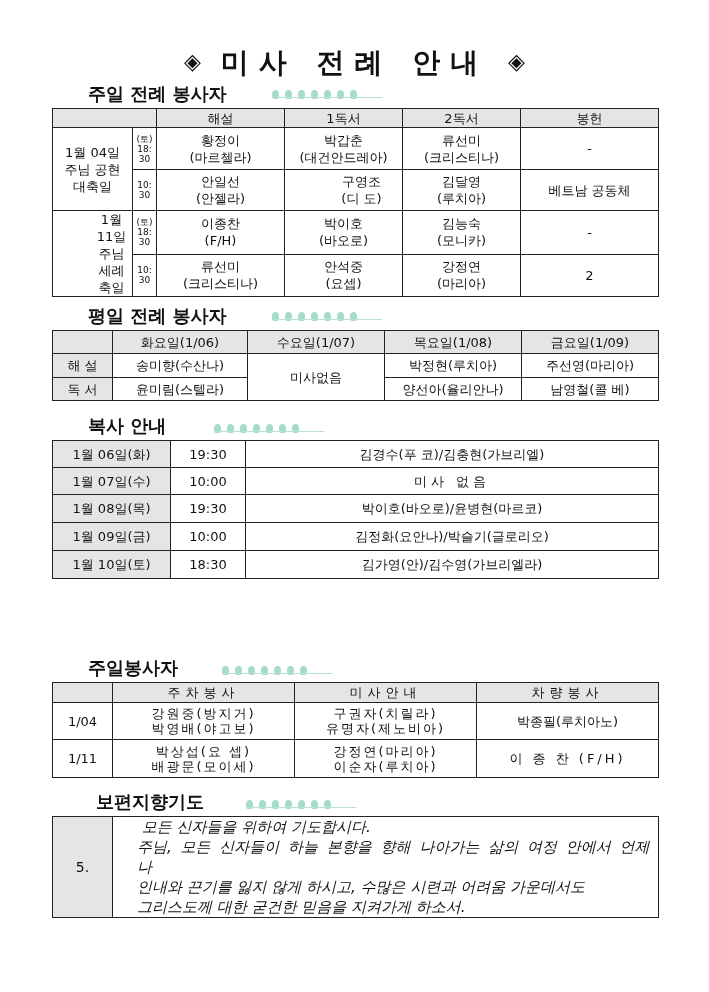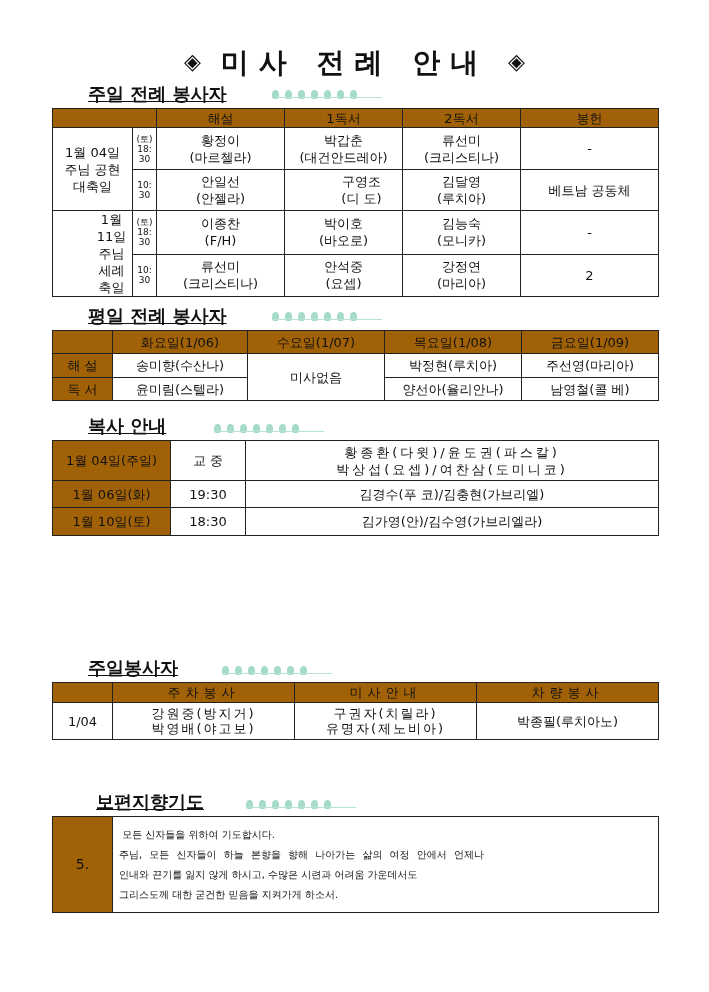--- a/index.html
+++ b/index.html
@@ -1,25 +1,25 @@
 <!DOCTYPE html>
 <html><head>
 <meta charset="utf-8">
 <style>
   html, body { margin:0; padding:0; background:#ffffff; }
   body { width:709px; height:992px; position:relative; font-family:"DejaVu Sans", sans-serif; color:#111; overflow:hidden; }
   .title { position:absolute; top:44px; left:0; width:709px; text-align:center; font-size:28px; font-weight:bold; letter-spacing:10px; }
   .title .diamond { display:inline-block; font-size:22px; letter-spacing:0; vertical-align:3px; }
-  .sec-head { position:absolute; left:88px; font-size:18px; font-weight:bold;text-decoration:underline; }
+  .sec-head { position:absolute; left:88px; font-size:18px; font-weight:bold; }
   .ornament { position:absolute; width:120px; height:14px; }
   .ornament span { display:inline-block; width:7px; height:9px; border-radius:50% 50% 40% 40%; background:#8fd3b9; margin-right:6px; opacity:.8; }
   .ornament::after { content:""; position:absolute; left:0; bottom:0; width:110px; height:1px; background:#b5e3cf; }
   table { position:absolute; border-collapse:collapse; font-size:13px; }
   td, th { border:1px solid #222; text-align:center; vertical-align:middle; padding:0; font-weight:normal; line-height:17px; }
-  .hdr { background:#a16207; }
+  .hdr { background:#e5e5e5; }
   .tiny { font-size:9px; line-height:10px; }
   .left { text-align:left; padding-left:14px; }
 </style>
 </head>
 <body>
 
 <div class="title">
   <span class="diamond">◈</span>
   <span>미사 전례 안내</span>
   <span class="diamond">◈</span>
@@ -138,30 +138,39 @@
 <div class="sec-head" style="top:414px;">복사 안내</div>
 <div class="ornament" style="left:214px;top:418px;"><span></span><span></span><span></span><span></span><span></span><span></span><span></span></div>
 
 <table style="left:52px;top:440px;width:607px;">
   <colgroup>
       <col style="width:118px">
       <col style="width:75px">
       <col>
     </colgroup>
   <tbody>
-      <tr style="height:40px;">
-    <td class="hdr">1월 04일(주일)</td>
-    <td>교 중</td>
-    <td style="white-space:pre-line;letter-spacing:3px;">황종환(다윗)/윤도권(파스칼)
-박상섭(요셉)/여찬삼(도미니코)</td>
-  </tr>
   <tr style="height:27px;">
     <td class="hdr">1월 06일(화)</td>
     <td>19:30</td>
     <td>김경수(푸 코)/김충현(가브리엘)</td>
+  </tr>
+  <tr style="height:27px;">
+    <td class="hdr">1월 07일(수)</td>
+    <td>10:00</td>
+    <td style="letter-spacing:4px;">미사 없음</td>
+  </tr>
+  <tr style="height:28px;">
+    <td class="hdr">1월 08일(목)</td>
+    <td>19:30</td>
+    <td>박이호(바오로)/윤병현(마르코)</td>
+  </tr>
+  <tr style="height:28px;">
+    <td class="hdr">1월 09일(금)</td>
+    <td>10:00</td>
+    <td>김정화(요안나)/박슬기(글로리오)</td>
   </tr>
   <tr style="height:28px;">
     <td class="hdr">1월 10일(토)</td>
     <td>18:30</td>
     <td>김가영(안)/김수영(가브리엘라)</td>
   </tr>
 </tbody>
   </table>
 
 <div class="sec-head" style="top:656px;">주일봉사자</div>
@@ -182,35 +191,43 @@
     <th style="letter-spacing:5px;margin-left:45px;">차량봉사</th>
   </tr>
   <tr style="height:37px;padding-left:36px;">
     <td>1/04</td>
     <td style="white-space:pre-line;line-height:15px;letter-spacing:2px;">강원중(방지거)
 박영배(야고보)</td>
     <td style="white-space:pre-line;line-height:15px;letter-spacing:2px;">구권자(치릴라)
 유명자(제노비아)</td>
     <td>박종필(루치아노)</td>
   </tr>
+  <tr style="height:38px;">
+    <td>1/11</td>
+    <td style="white-space:pre-line;line-height:15px;letter-spacing:2px;">박상섭(요 셉)
+배광문(모이세)</td>
+    <td style="white-space:pre-line;line-height:15px;letter-spacing:2px;">강정연(마리아)
+이순자(루치아)</td>
+    <td style="letter-spacing:3px;">이 종 찬 (F/H)</td>
+  </tr>
 </tbody>
   </table>
 
 <div class="sec-head" style="top:790px;left:96px;">보편지향기도</div>
 <div class="ornament" style="left:246px;top:794px;"><span></span><span></span><span></span><span></span><span></span><span></span><span></span></div>
 
 <table style="left:52px;top:816px;width:607px;">
   <colgroup>
       <col style="width:60px">
       <col>
     </colgroup>
   <tbody>
       <tr style="height:96px;">
     <td class="hdr" style="font-size:14px;">5.</td>
-    <td class="left" style="line-height:20px;font-size:10px;padding-left:6px;">
+    <td class="left" style="line-height:20px;font-size:15px;padding-left:24px;font-style:italic;">
       <div style="white-space:pre;"> 모든 신자들을 위하여 기도합시다.</div>
       <div style="word-spacing:4px;">주님, 모든 신자들이 하늘 본향을 향해 나아가는 삶의 여정 안에서 언제나</div>
       <div>인내와 끈기를 잃지 않게 하시고, 수많은 시련과 어려움 가운데서도</div>
       <div>그리스도께 대한 굳건한 믿음을 지켜가게 하소서.</div>
     </td>
   </tr>
 </tbody>
   </table>
 
 </body></html>

